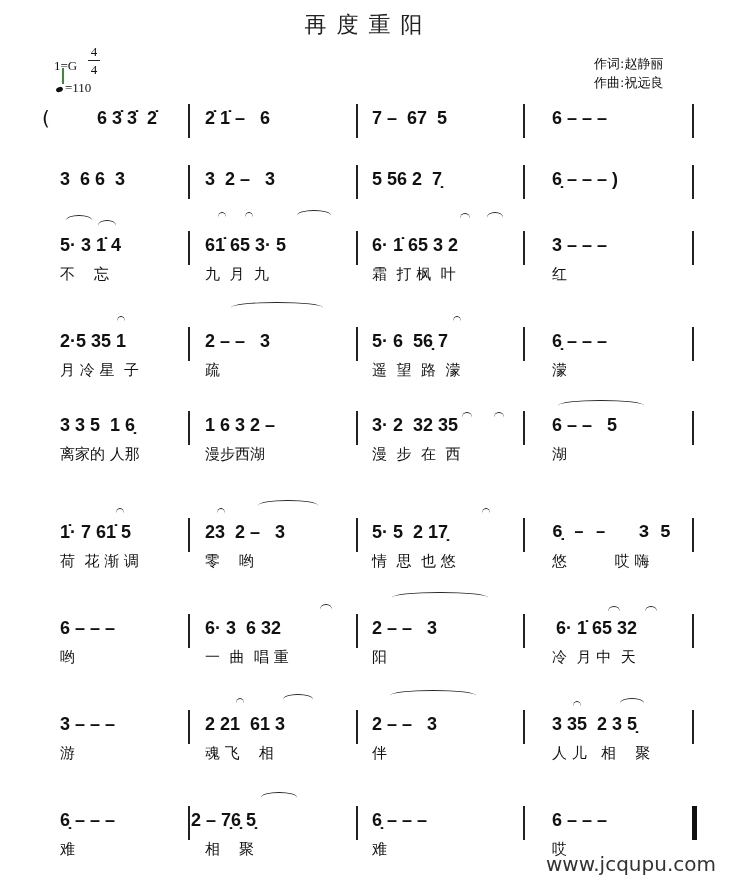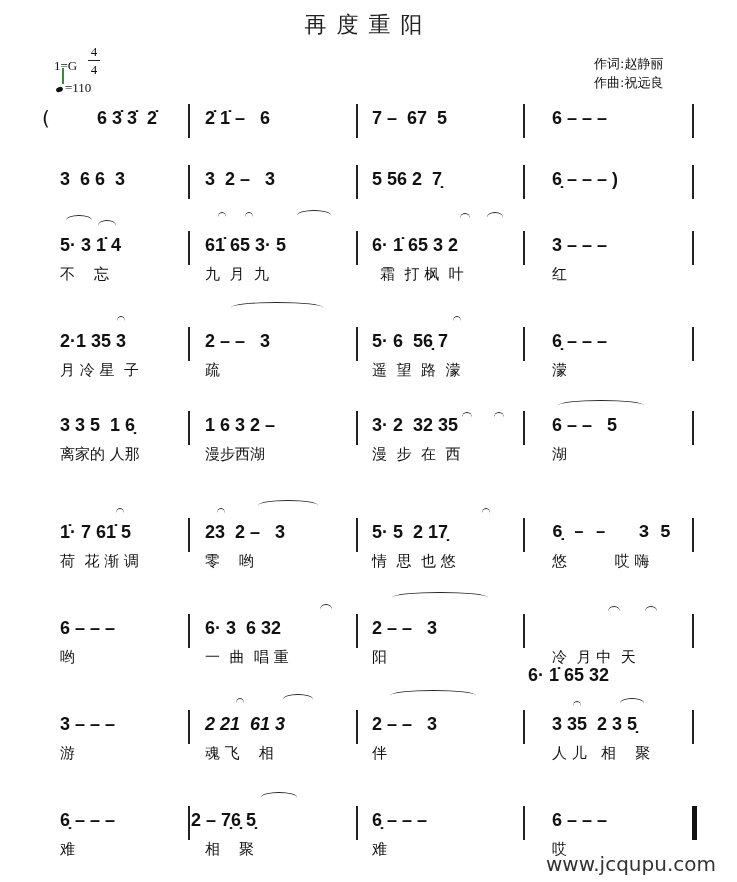--- a/index.html
+++ b/index.html
@@ -72,30 +72,30 @@
       <div class="barline" style="left: 356px;"></div>
       <div class="barline" style="left: 523px;"></div>
       <div class="barline" style="left: 692px;"></div>
     </div>
     <div class="row" style="top: 231px;">
       <div class="notes" style="left: 60px;">5· 3 1̇ 4</div>
       <div class="lyr" style="left: 60px;">不    忘</div>
       <div class="notes" style="left: 205px;">61̇ 65 3· 5</div>
       <div class="lyr" style="left: 205px;">九  月  九</div>
       <div class="notes" style="left: 372px;">6· 1̇ 65 3 2</div>
-      <div class="lyr" style="left: 380px;">霜  打 枫  叶</div>
+      <div class="lyr" style="left: 372px;">霜  打 枫  叶</div>
       <div class="notes" style="left: 552px;">3 – – –</div>
       <div class="lyr" style="left: 552px;">红</div>
       <div class="barline" style="left: 188px;"></div>
       <div class="barline" style="left: 356px;"></div>
       <div class="barline" style="left: 523px;"></div>
       <div class="barline" style="left: 692px;"></div>
     </div>
     <div class="row" style="top: 327px;">
-      <div class="notes" style="left: 60px;">2·1 35 3</div>
+      <div class="notes" style="left: 60px;">2·5 35 1</div>
       <div class="lyr" style="left: 60px;">月 冷 星  子</div>
       <div class="notes" style="left: 205px;">2 – –   3</div>
       <div class="lyr" style="left: 205px;">疏</div>
       <div class="notes" style="left: 372px;">5· 6  56̣ 7</div>
       <div class="lyr" style="left: 372px;">遥  望  路  濛</div>
       <div class="notes" style="left: 552px;">6̣ – – –</div>
       <div class="lyr" style="left: 552px;">濛</div>
       <div class="barline" style="left: 188px;"></div>
       <div class="barline" style="left: 356px;"></div>
       <div class="barline" style="left: 523px;"></div>
@@ -129,31 +129,31 @@
       <div class="barline" style="left: 523px;"></div>
       <div class="barline" style="left: 692px;"></div>
     </div>
     <div class="row" style="top: 614px;">
       <div class="notes" style="left: 60px;">6 – – –</div>
       <div class="lyr" style="left: 60px;">哟</div>
       <div class="notes" style="left: 205px;">6· 3  6 32</div>
       <div class="lyr" style="left: 205px;">一  曲  唱 重</div>
       <div class="notes" style="left: 372px;">2 – –   3</div>
       <div class="lyr" style="left: 372px;">阳</div>
-      <div class="notes" style="left: 528px; margin-top: 47px;">6· 1̇ 65 32</div>
+      <div class="notes" style="left: 556px;">6· 1̇ 65 32</div>
       <div class="lyr" style="left: 552px;">冷  月 中  天</div>
       <div class="barline" style="left: 188px;"></div>
       <div class="barline" style="left: 356px;"></div>
       <div class="barline" style="left: 523px;"></div>
       <div class="barline" style="left: 692px;"></div>
     </div>
     <div class="row" style="top: 710px;">
       <div class="notes" style="left: 60px;">3 – – –</div>
       <div class="lyr" style="left: 60px;">游</div>
-      <div class="notes" style="left: 205px; font-style: italic;">2 21  61 3</div>
+      <div class="notes" style="left: 205px;">2 21  61 3</div>
       <div class="lyr" style="left: 205px;">魂 飞    相</div>
       <div class="notes" style="left: 372px;">2 – –   3</div>
       <div class="lyr" style="left: 372px;">伴</div>
       <div class="notes" style="left: 552px;">3 35  2 3 5̣</div>
       <div class="lyr" style="left: 552px;">人 儿   相    聚</div>
       <div class="barline" style="left: 188px;"></div>
       <div class="barline" style="left: 356px;"></div>
       <div class="barline" style="left: 523px;"></div>
       <div class="barline" style="left: 692px;"></div>
     </div>

